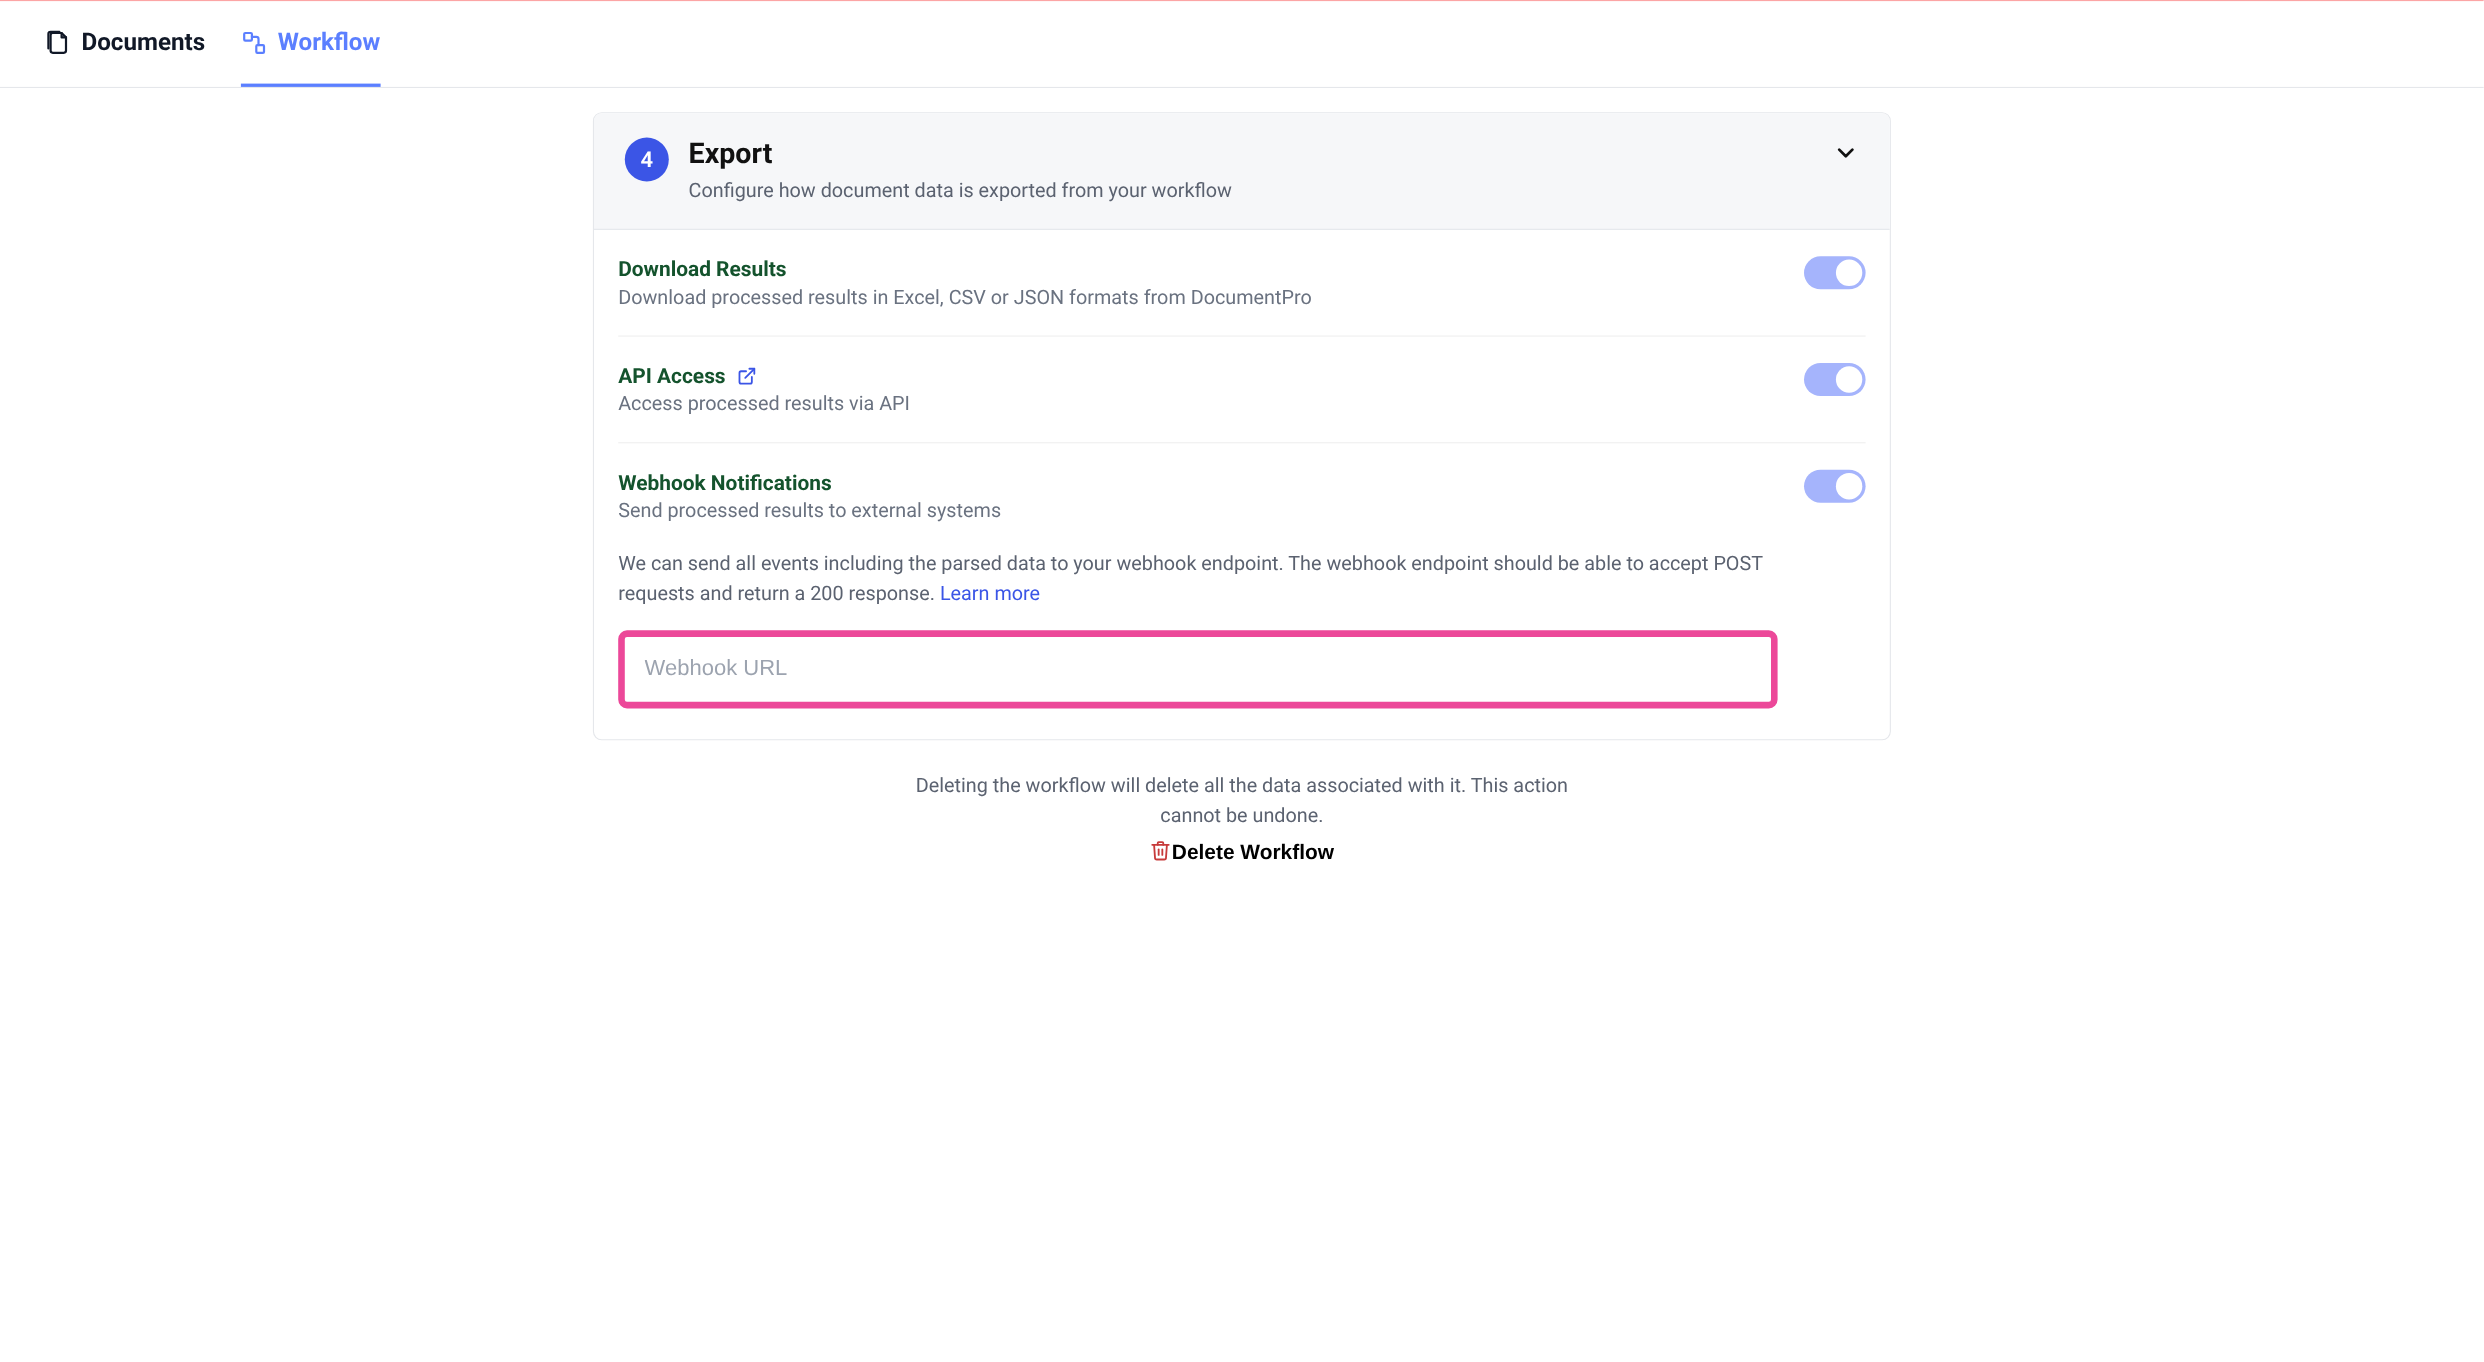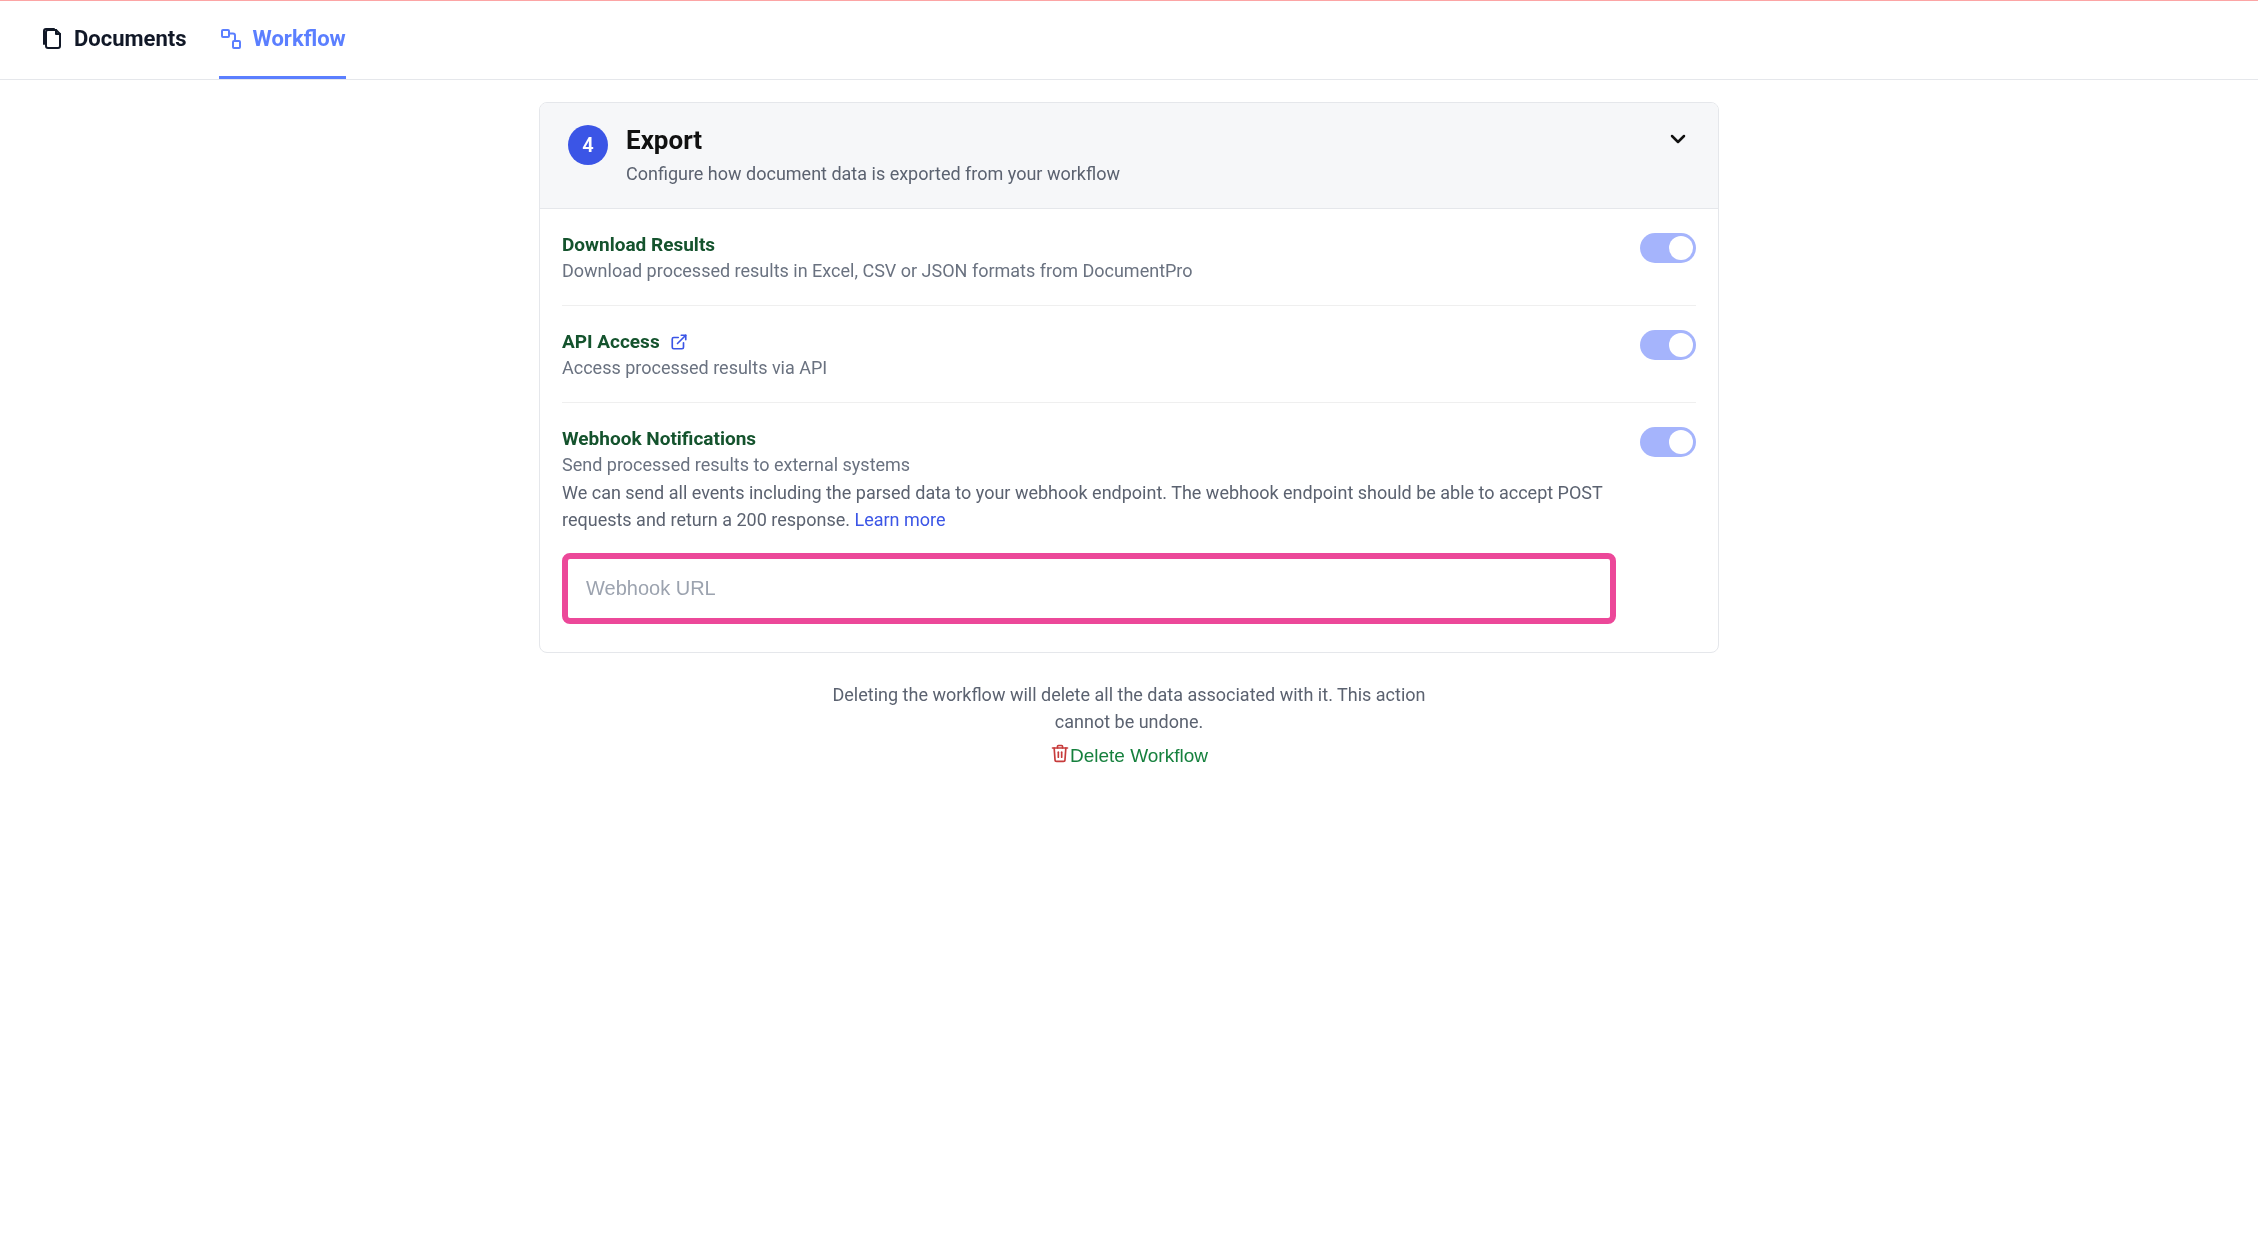--- a/index.html
+++ b/index.html
@@ -153,20 +153,21 @@
       right: 3px;
       width: 24px;
       height: 24px;
       background: #fff;
       border-radius: 50%;
     }
     .webhook-extra {
       display: flex;
       flex-direction: column;
       gap: 20px;
+      margin-top: 20px;
     }
     .webhook-help {
       font-size: 18px;
       color: #5b6270;
       line-height: 1.5;
     }
     .learn-more {
       color: #3b55e6;
       text-decoration: none;
       cursor: pointer;
@@ -193,22 +194,22 @@
       color: #5b6270;
       line-height: 1.5;
       max-width: 640px;
       margin: 0 auto 8px;
     }
     .delete-btn {
       display: inline-flex;
       align-items: center;
       gap: 0;
       font-size: 19px;
-      font-weight: 400;
-      color: #15803d;
+      font-weight: 700;
+      color: #000000;
       background: none;
       border: none;
       cursor: pointer;
     }
     .delete-btn svg {
       width: 20px;
       height: 20px;
     }
   </style>
 </head>

